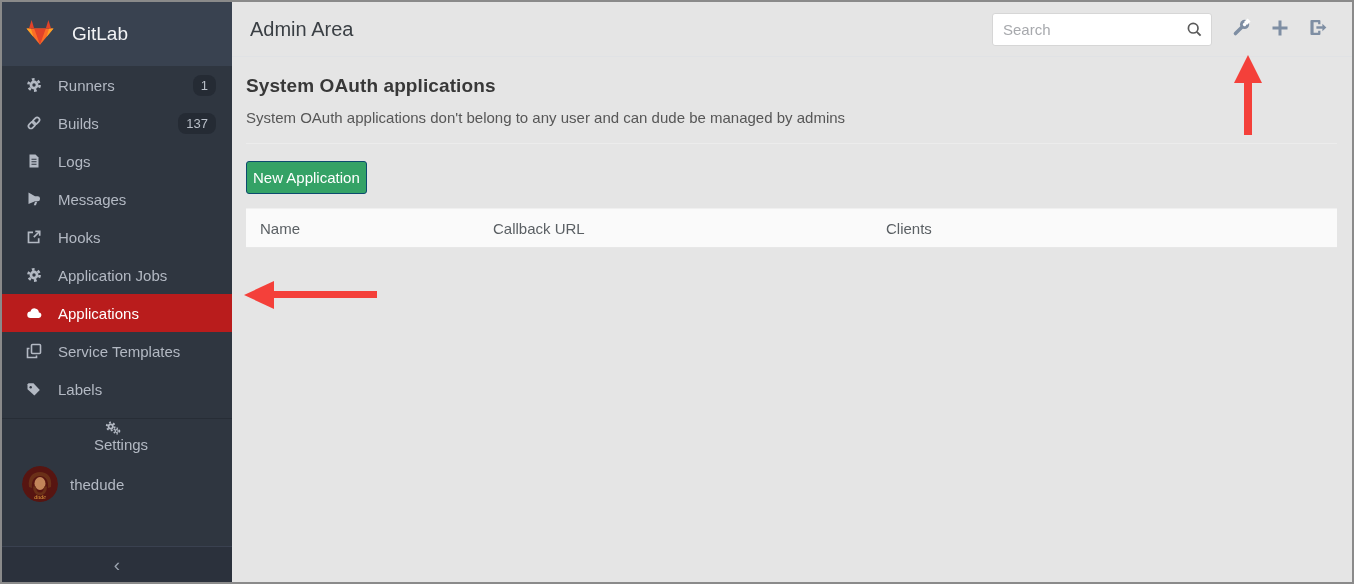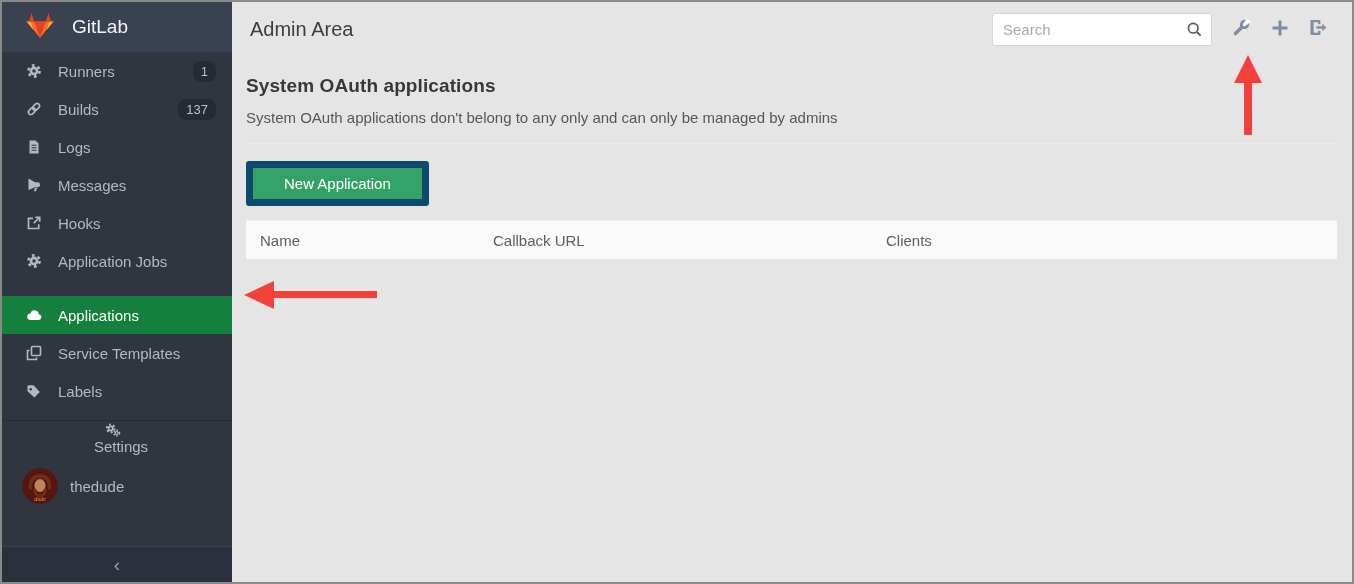--- a/index.html
+++ b/index.html
@@ -11,32 +11,32 @@
     border:2px solid #8a8a8a; background:#fff;
     display:flex; overflow:hidden;
   }
 
   
   .sidebar{
     width:230px; min-width:230px; background:#2f3640;
     display:flex; flex-direction:column; color:#b3b9c3;
   }
   .sidebar-header{
-    height:50px; background:#394250; display:flex; align-items:center;
+    height:64px; background:#394250; display:flex; align-items:center;
     padding-left:23px; cursor:pointer; flex:none;
   }
   .brand-text{ color:#f2f3f5; font-size:19px; margin-left:17px; }
   .nav{ flex:none; }
   .nav-item{
     height:38px; display:flex; align-items:center;
     padding:0 16px 0 24px; font-size:15px; cursor:pointer;
   }
   .nav-item .icn{ width:16px; height:16px; margin-right:16px; flex:none; display:flex; align-items:center; justify-content:center; }
   .nav-item svg{ display:block; }
-  .nav-item.active{ background:#15803d; color:#ffffff;margin-top:16px; }
+  .nav-item.active{ background:#b91c1c; color:#ffffff; }
   .badge{
     margin-left:auto; background:#252b34; color:#b9bfc8;
     font-size:13px; line-height:1; padding:4px 8px; border-radius:8px;
   }
   .side-divider{ border:0; border-top:1px solid #272d36; margin-top:10px; }
   .nav-item.settings{ margin-top:1px;flex-direction:column; }
   .user-item{ height:52px; display:flex; align-items:center; padding:0 16px 0 20px; font-size:15px; cursor:pointer; }
   .avatar{ width:36px; height:36px; border-radius:50%; overflow:hidden; margin-right:12px; flex:none; }
   .collapse-bar{
     margin-top:auto; height:36px; background:#2b313c; border-top:1px solid #3a4150;
@@ -64,22 +64,22 @@
     width:39px; height:40px; display:flex; align-items:center; justify-content:center;
     cursor:pointer; background:none; border:0;
   }
 
   
   .content{ padding:18px 15px 0 14px; }
   .page-heading{ font-size:19px; font-weight:bold; color:#383838; letter-spacing:.1px; }
   .page-desc{ font-size:15px; color:#575757; margin-top:12px; }
   .content-divider{ border:0; border-top:1px solid #ececec; margin-top:17px; }
   .btn-green{
-    margin-top:17px; display:inline-block; background:#34a266; border:7px solid #0c4a6e;
-    color:#fff; font-size:15px; padding:7px 31px; border-radius:3px; cursor:pointer;
+    margin-top:17px; display:inline-block; background:#34a266; border:1px solid #0c4a6e;
+    color:#fff; font-size:15px; padding:7px 6px; border-radius:3px; cursor:pointer;
     font-family:inherit;
   }
   .table-head{
     margin-top:14px; display:grid; grid-template-columns:233px 393px 1fr;
     background:#fafafa; border-top:1px solid #f0f0f0; border-bottom:1px solid #e7e7e7;
     height:40px; align-items:center;
   }
   .table-head .th{ padding-left:14px; font-size:15px; color:#5a5f63; font-weight:normal; }
 
   
@@ -291,21 +291,21 @@
               <rect x="9.6" y="10.6" width="7.4" height="2.8"></rect>
               <polygon points="16.4,7.6 21,12 16.4,16.4"></polygon>
             </svg>
           </span>
         </button>
       </div>
     </div>
 
     <div class="content">
       <h2 class="page-heading">System OAuth applications</h2>
-      <p class="page-desc">System OAuth applications don't belong to any only and can only be managed by admins</p>
+      <p class="page-desc">System OAuth applications don't belong to any user and can dude be managed by admins</p>
       <hr class="content-divider">
       <button class="btn-green">New Application</button>
 
       <div class="table-head">
         <div class="th">Name</div>
         <div class="th">Callback URL</div>
         <div class="th">Clients</div>
       </div>
     </div>
   </div>

